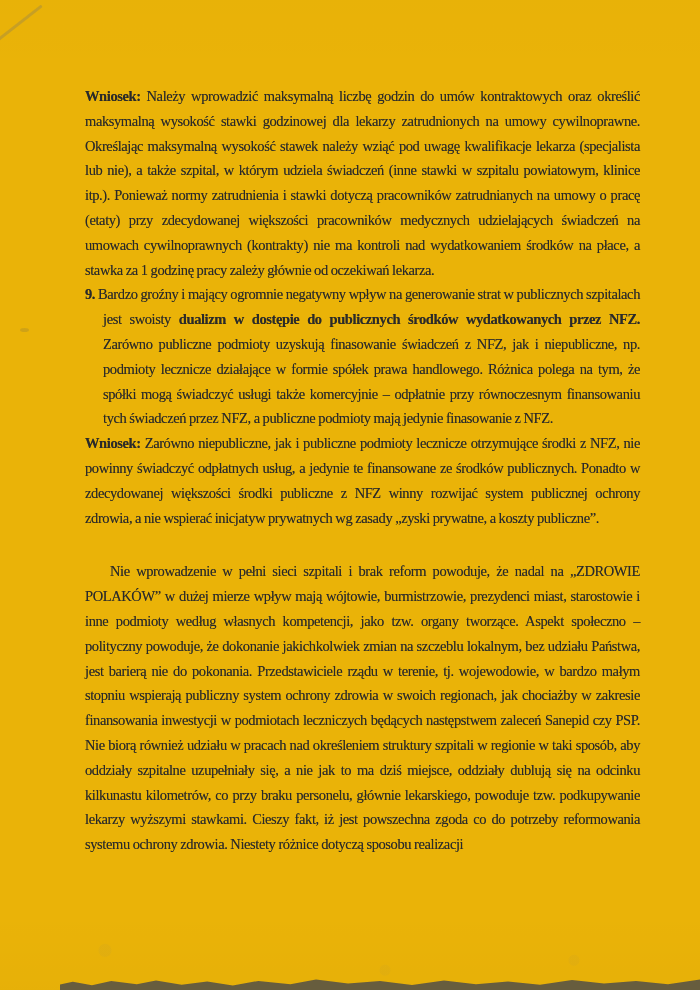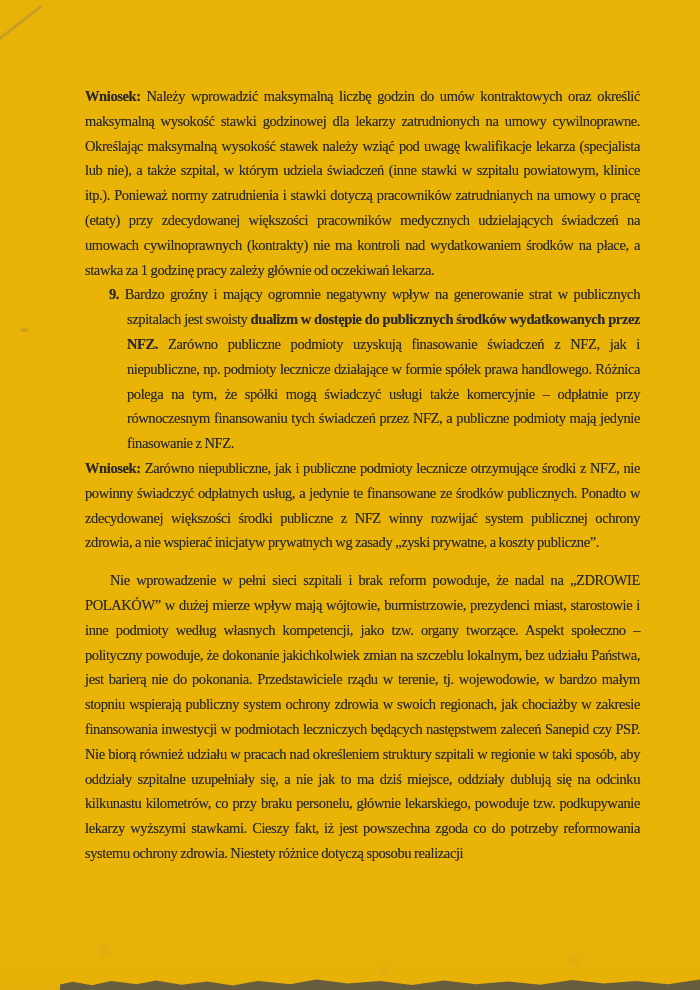--- a/index.html
+++ b/index.html
@@ -40,25 +40,24 @@
     text-align: justify;
     text-shadow: 0 0 0.35px rgba(45,45,45,0.55);
   }
   .para {
     margin: 0;
     padding: 0;
   }
   .para.numbered {
     padding-left: 18px;
     text-indent: -18px;
-    margin-left: 24px;
   }
   .para.indented {
     text-indent: 25px;
-    margin-top: 13px;
+    margin-top: 29px;
   }
   .run.bold, .num {
     font-weight: bold;
   }
   
   .artifact-corner-streak {
     position: absolute;
     left: -10px;
     top: 22px;
     width: 58px;

